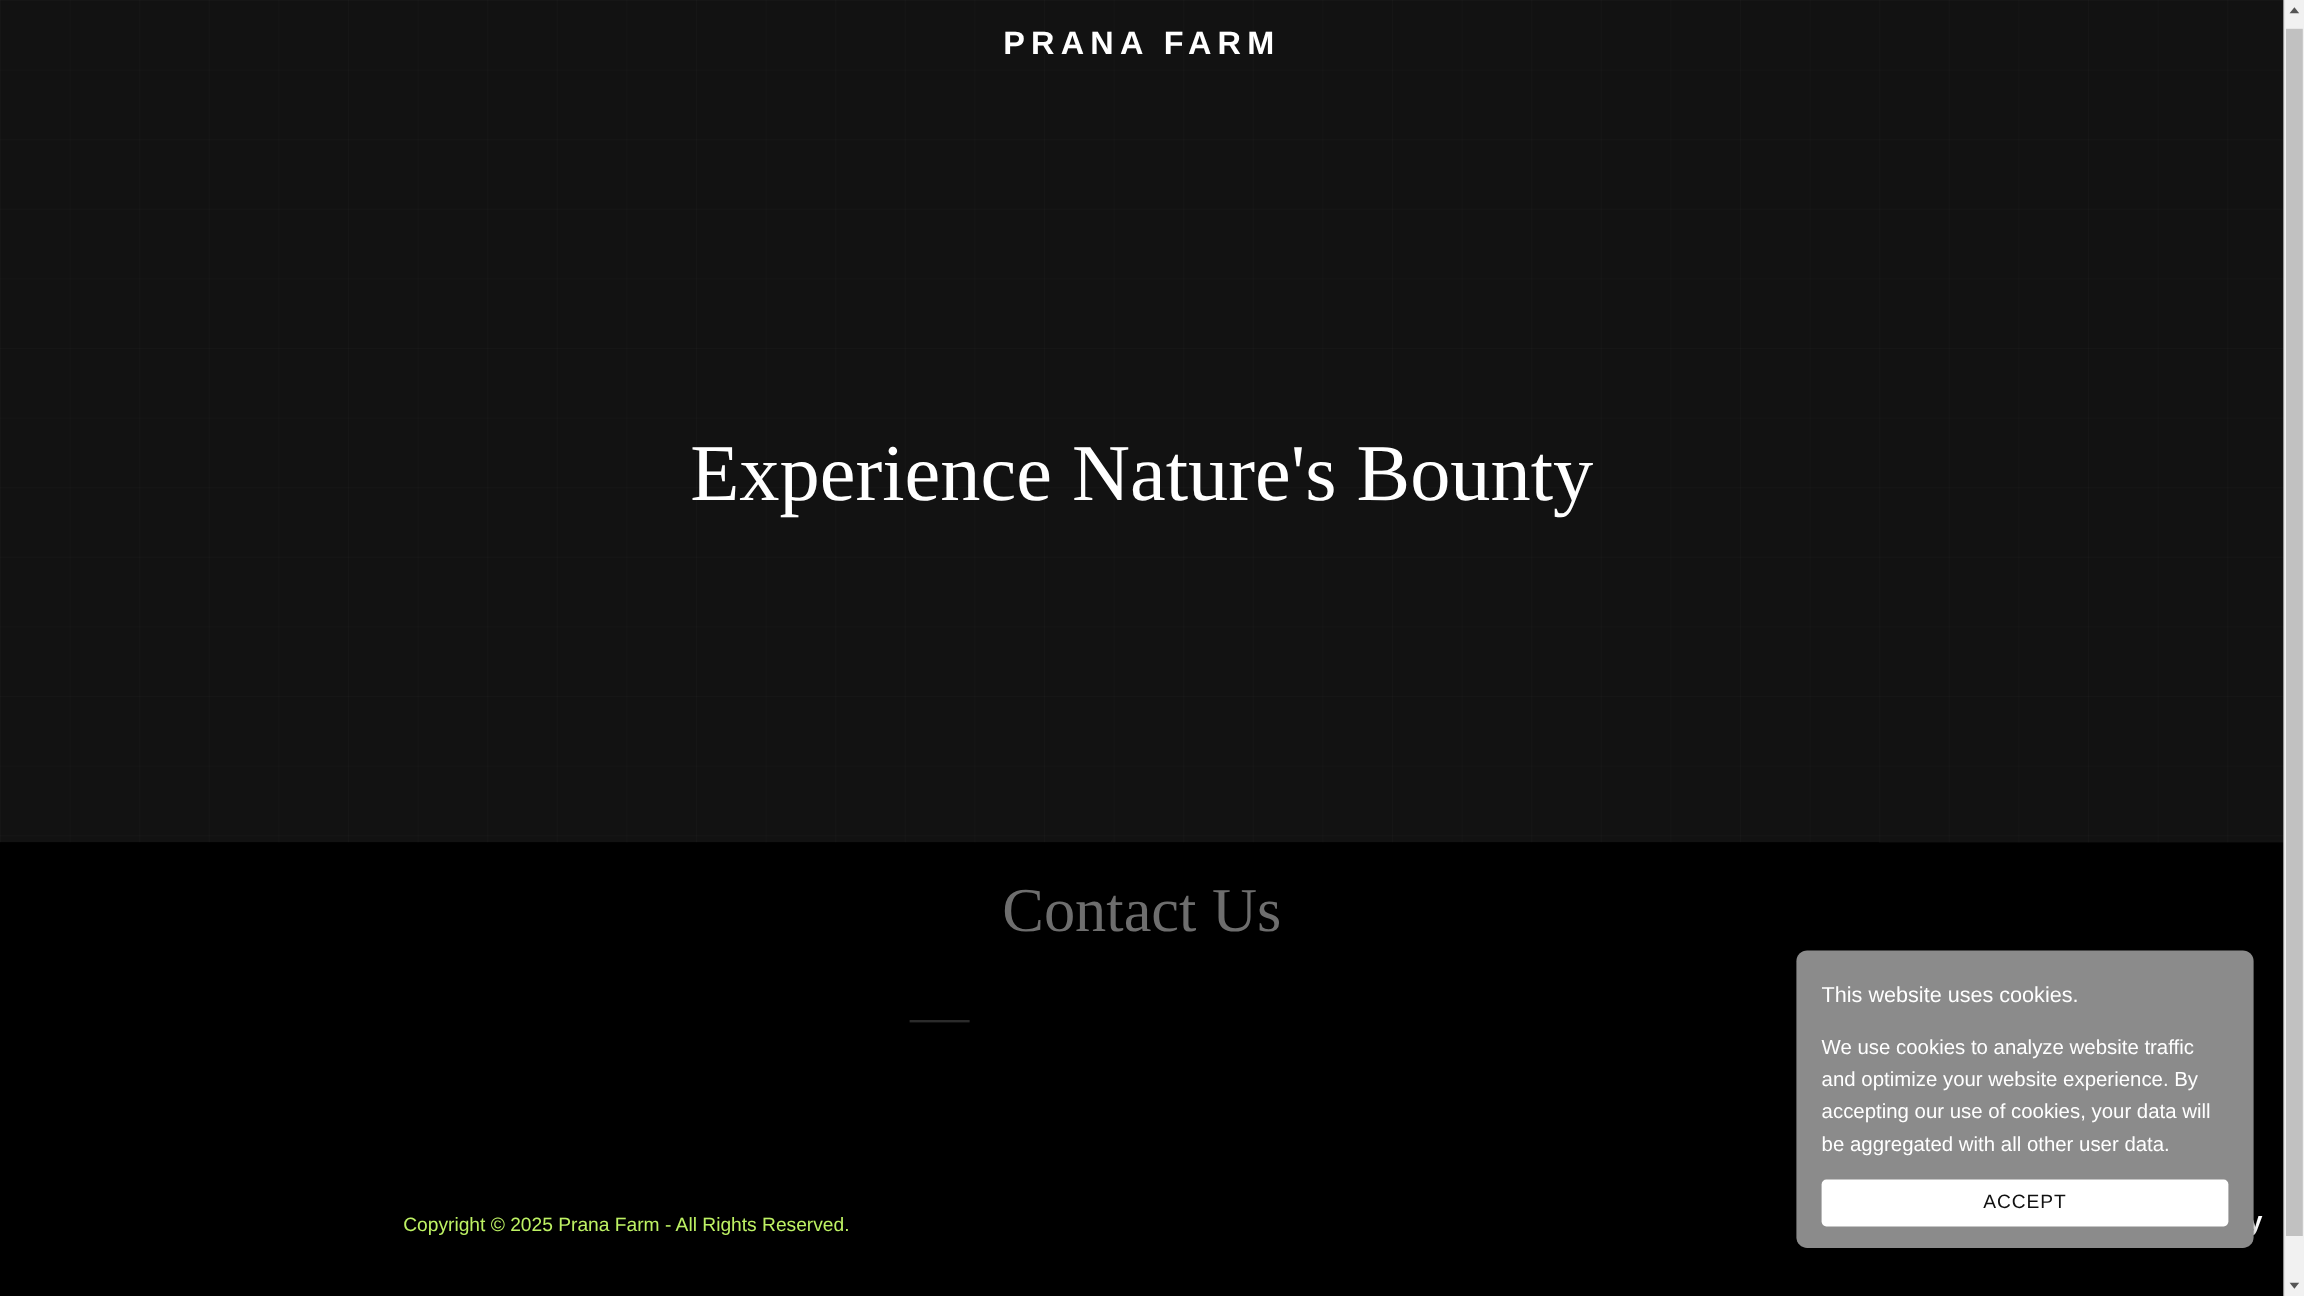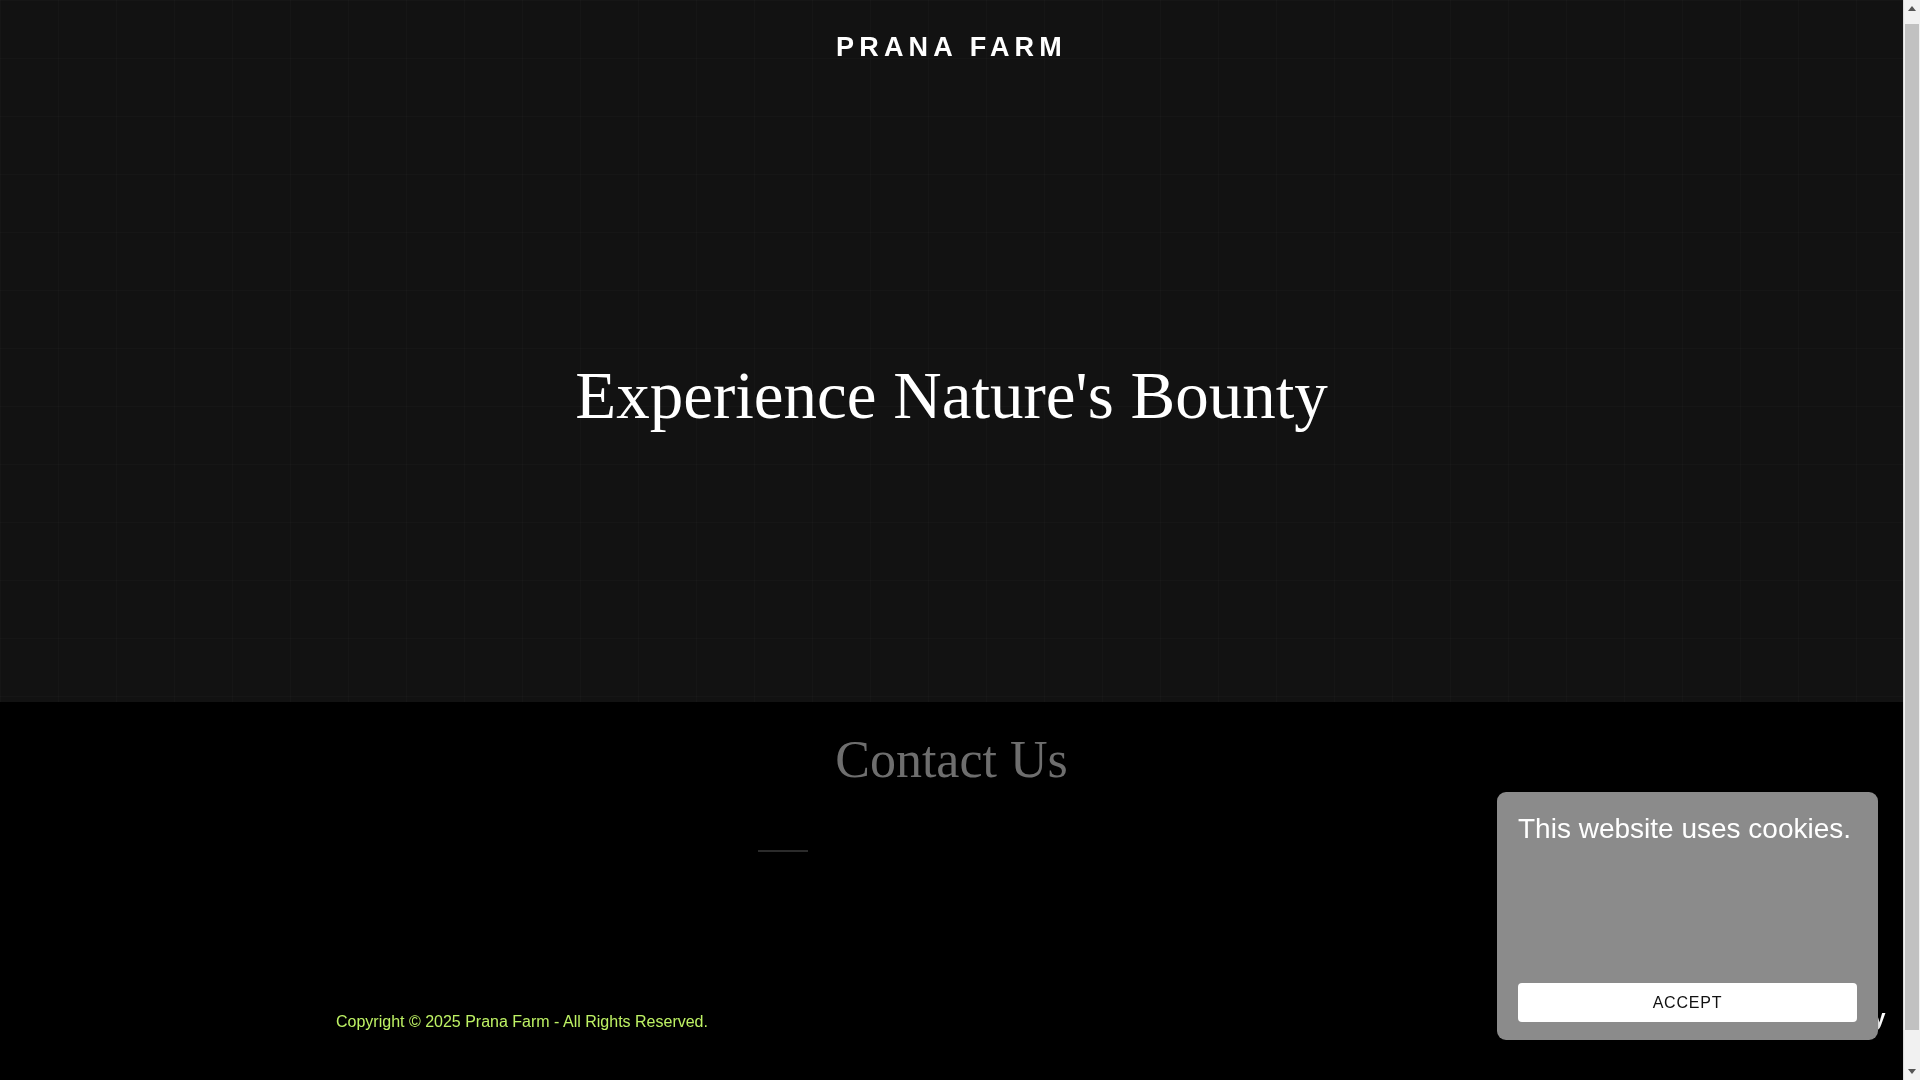--- a/index.html
+++ b/index.html
@@ -40,21 +40,21 @@
     height: 702px;
     background-color: #121212;
     background-image:
       linear-gradient(rgba(255,255,255,0.016) 1px, transparent 1px),
       linear-gradient(90deg, rgba(255,255,255,0.016) 1px, transparent 1px);
     background-size: 58px 58px, 58px 58px;
   }
 
   .site-title {
     position: absolute;
-    top: 30px;
+    top: 19px;
     left: 0;
     width: 1903px;
     text-align: center;
     color: #ffffff;
     font-family: "Liberation Sans", sans-serif;
     font-size: 27px;
     font-weight: 700;
     letter-spacing: 5.2px;
     line-height: 34px;
     white-space: nowrap;
@@ -163,21 +163,21 @@
     height: 248px;
     background: #8b8b8b;
     border-radius: 9px;
     padding: 22px 21px 18px 21px;
     box-shadow: 0 1px 4px rgba(0,0,0,0.35);
   }
 
   .cookie-title {
     color: #ffffff;
     font-family: "Liberation Sans", sans-serif;
-    font-size: 28px;
+    font-size: 18px;
     font-weight: 400;
     line-height: 30px;
     margin-bottom: 15px;
     white-space: nowrap;
   }
 
   .cookie-body {
     color: #ffffff;
     font-family: "Liberation Sans", sans-serif;
     font-size: 17px;
@@ -271,20 +271,21 @@
             </svg>
           </span>
           <span class="wordmark">GoDaddy</span>
         </div>
       </footer>
     </section>
 
     <div class="cookie-banner">
       <div class="cookie-title">This website uses cookies.</div>
 
+      <div class="cookie-body">We use cookies to analyze website traffic and optimize your website experience. By accepting our use of cookies, your data will be aggregated with all other user data.</div>
 
       <button class="cookie-accept">ACCEPT</button>
     </div>
 
   </div>
 
   <div class="scrollbar">
     <div class="sb-btn up">
       <span class="sb-arrow up"></span>
     </div>

